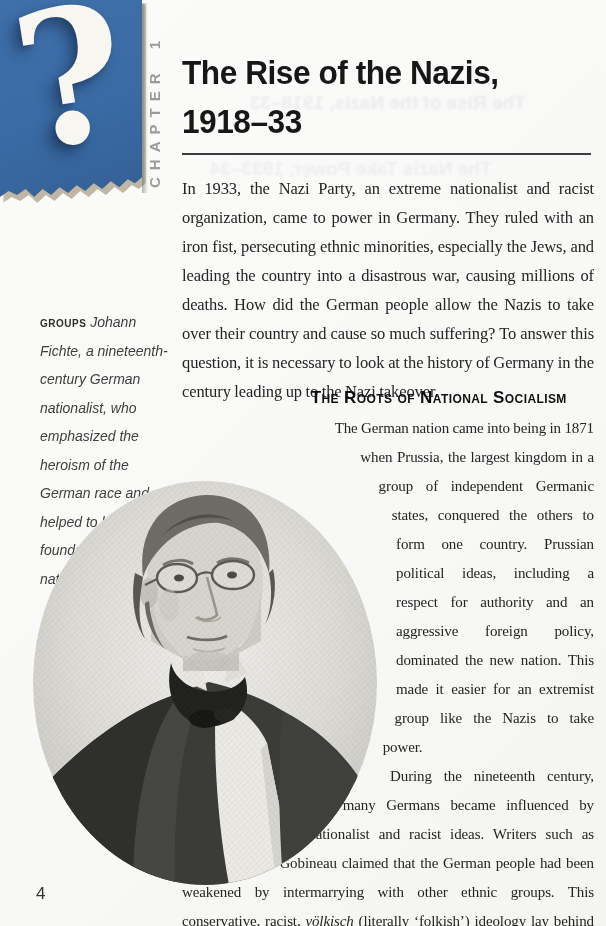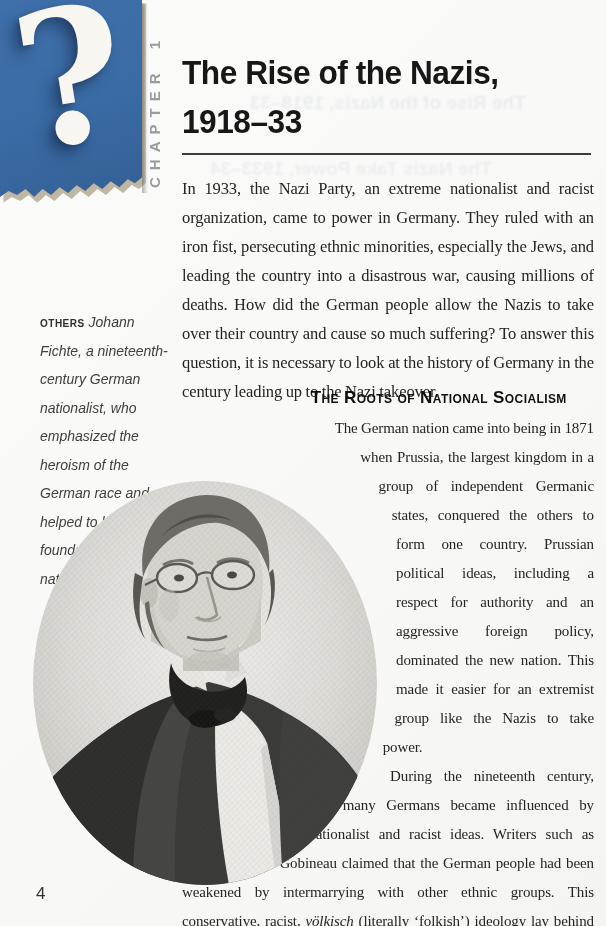--- a/index.html
+++ b/index.html
@@ -130,21 +130,21 @@
   <div class="chapter-label">CHAPTER 1</div>
 
   <div class="title">
     <div>The Rise of the Nazis,</div>
     <div>1918–33</div>
   </div>
   <div class="title-rule"></div>
 
   <p class="intro">In 1933, the Nazi Party, an extreme nationalist and racist organization, came to power in Germany. They ruled with an iron fist, persecuting ethnic minorities, especially the Jews, and leading the country into a disastrous war, causing millions of deaths. How did the German people allow the Nazis to take over their country and cause so much suffering? To answer this question, it is necessary to look at the history of Germany in the century leading up to the Nazi takeover.</p>
 
-  <div class="caption"><span class="caption-label">others</span><span> Johann Fichte, a nineteenth-century German nationalist, who emphasized the heroism of the German race and helped to lay the foundations of national socialism.</span></div>
+  <div class="caption"><span class="caption-label">groups</span><span> Johann Fichte, a nineteenth-century German nationalist, who emphasized the heroism of the German race and helped to lay the foundations of national socialism.</span></div>
 
   <div class="section">
     <div class="wrap-shape"></div>
     <h2>The Roots of National Socialism</h2>
     <p>The German nation came into being in 1871 when Prussia, the largest kingdom in a group of independent Germanic states, conquered the others to form one country. Prussian political ideas, including a respect for authority and an aggressive foreign policy, dominated the new nation. This made it easier for an extremist group like the Nazis to take power.</p>
     <p class="indent"><span>During the nineteenth century, many Germans became influenced by nationalist and racist ideas. Writers such as Joseph Gobineau claimed that the German people had been weakened by intermarrying with other ethnic groups. This conservative, racist, </span><span class="ital">völkisch</span><span> (literally ‘folkish’) ideology lay behind what became national socialism, or Nazism.</span></p>
   </div>
 
   <svg class="portrait" viewBox="0 0 344 404" aria-label="portrait">
     <defs>

